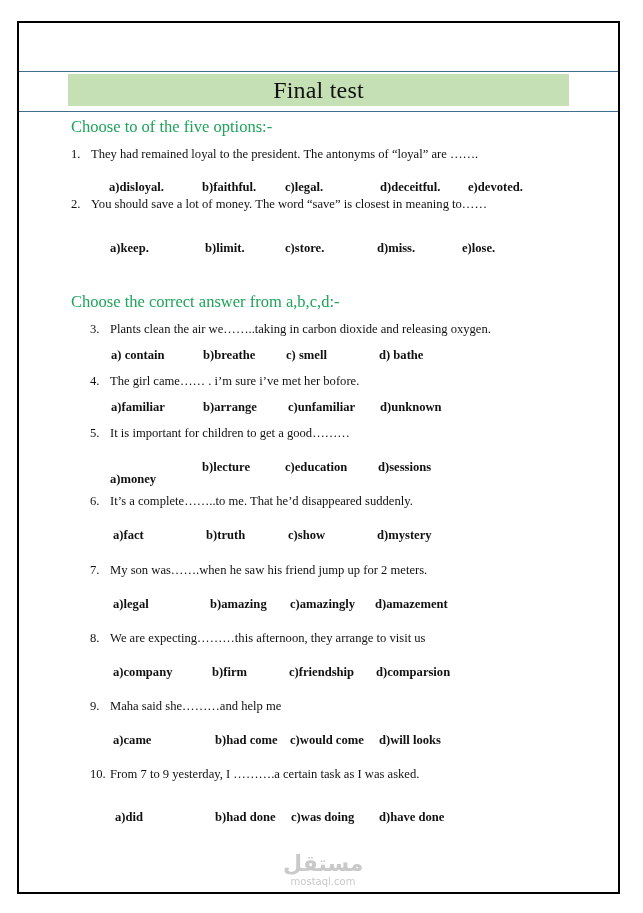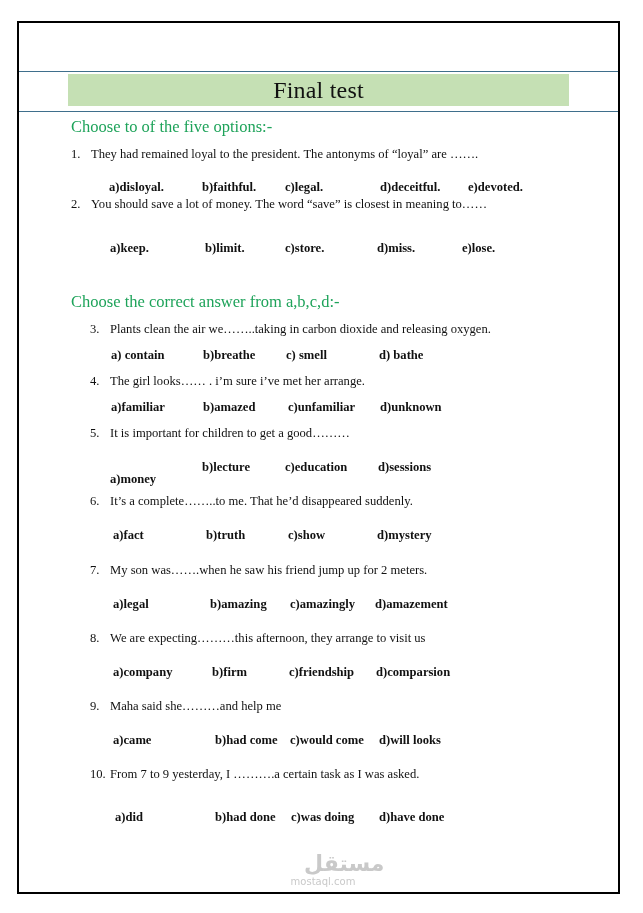--- a/index.html
+++ b/index.html
@@ -10,21 +10,21 @@
     .hr-line { position: absolute; left: 19px; width: 599px; height: 1px; background: #3f6f8c; }
     .title-box { position: absolute; left: 68px; top: 74px; width: 501px; height: 32px;
                  background: #c5e0b4; display: flex; align-items: center; justify-content: center; }
     .title-text { font-size: 24px; color: #111; letter-spacing: 0.2px; }
     .section-heading { position: absolute; left: 71px; font-size: 16.5px; color: #1ea35a; white-space: nowrap; }
     .q { position: absolute; font-size: 12.6px; white-space: nowrap; }
     .q .num { position: absolute; left: 0; }
     .q .stem { position: absolute; left: 20px; }
     .opt { position: absolute; font-size: 12.6px; white-space: nowrap; font-weight: bold; }
     .watermark { position: absolute; left: 283px; top: 852px; width: 80px; text-align: center; color: #c9c9c9; }
-    .watermark .ar { font-family: "DejaVu Sans", sans-serif; font-size: 22px; font-weight: bold; line-height: 24px; margin-left: 21px; }
+    .watermark .ar { font-family: "DejaVu Sans", sans-serif; font-size: 22px; font-weight: bold; line-height: 24px; }
     .watermark .en { font-family: "DejaVu Sans", sans-serif; font-size: 10px; line-height: 11px; text-align: center; }
   </style>
 </head>
 <body>
 
 <div class="page-frame"></div>
 <div class="hr-line" style="top:71px"></div>
 <div class="title-box">
   <span class="title-text">Final test</span>
 </div>
@@ -58,24 +58,24 @@
   <span class="num">3.</span>
   <span class="stem">Plants clean the air we……..taking in carbon dioxide and releasing oxygen.</span>
 </div>
 <span class="opt" style="left:111px; top:348px">a) contain</span>
 <span class="opt" style="left:203px; top:348px">b)breathe</span>
 <span class="opt" style="left:286px; top:348px">c) smell</span>
 <span class="opt" style="left:379px; top:348px">d) bathe</span>
 
 <div class="q" style="left:90px; top:374px">
   <span class="num">4.</span>
-  <span class="stem">The girl looks…… . i’m sure i’ve met her arrange.</span>
+  <span class="stem">The girl came…… . i’m sure i’ve met her bofore.</span>
 </div>
 <span class="opt" style="left:111px; top:400px">a)familiar</span>
-<span class="opt" style="left:203px; top:400px">b)amazed</span>
+<span class="opt" style="left:203px; top:400px">b)arrange</span>
 <span class="opt" style="left:288px; top:400px">c)unfamiliar</span>
 <span class="opt" style="left:380px; top:400px">d)unknown</span>
 
 <div class="q" style="left:90px; top:426px">
   <span class="num">5.</span>
   <span class="stem">It is important for children to get a good………</span>
 </div>
 <span class="opt" style="left:110px; top:472px">a)money</span>
 <span class="opt" style="left:202px; top:460px">b)lecture</span>
 <span class="opt" style="left:285px; top:460px">c)education</span>

